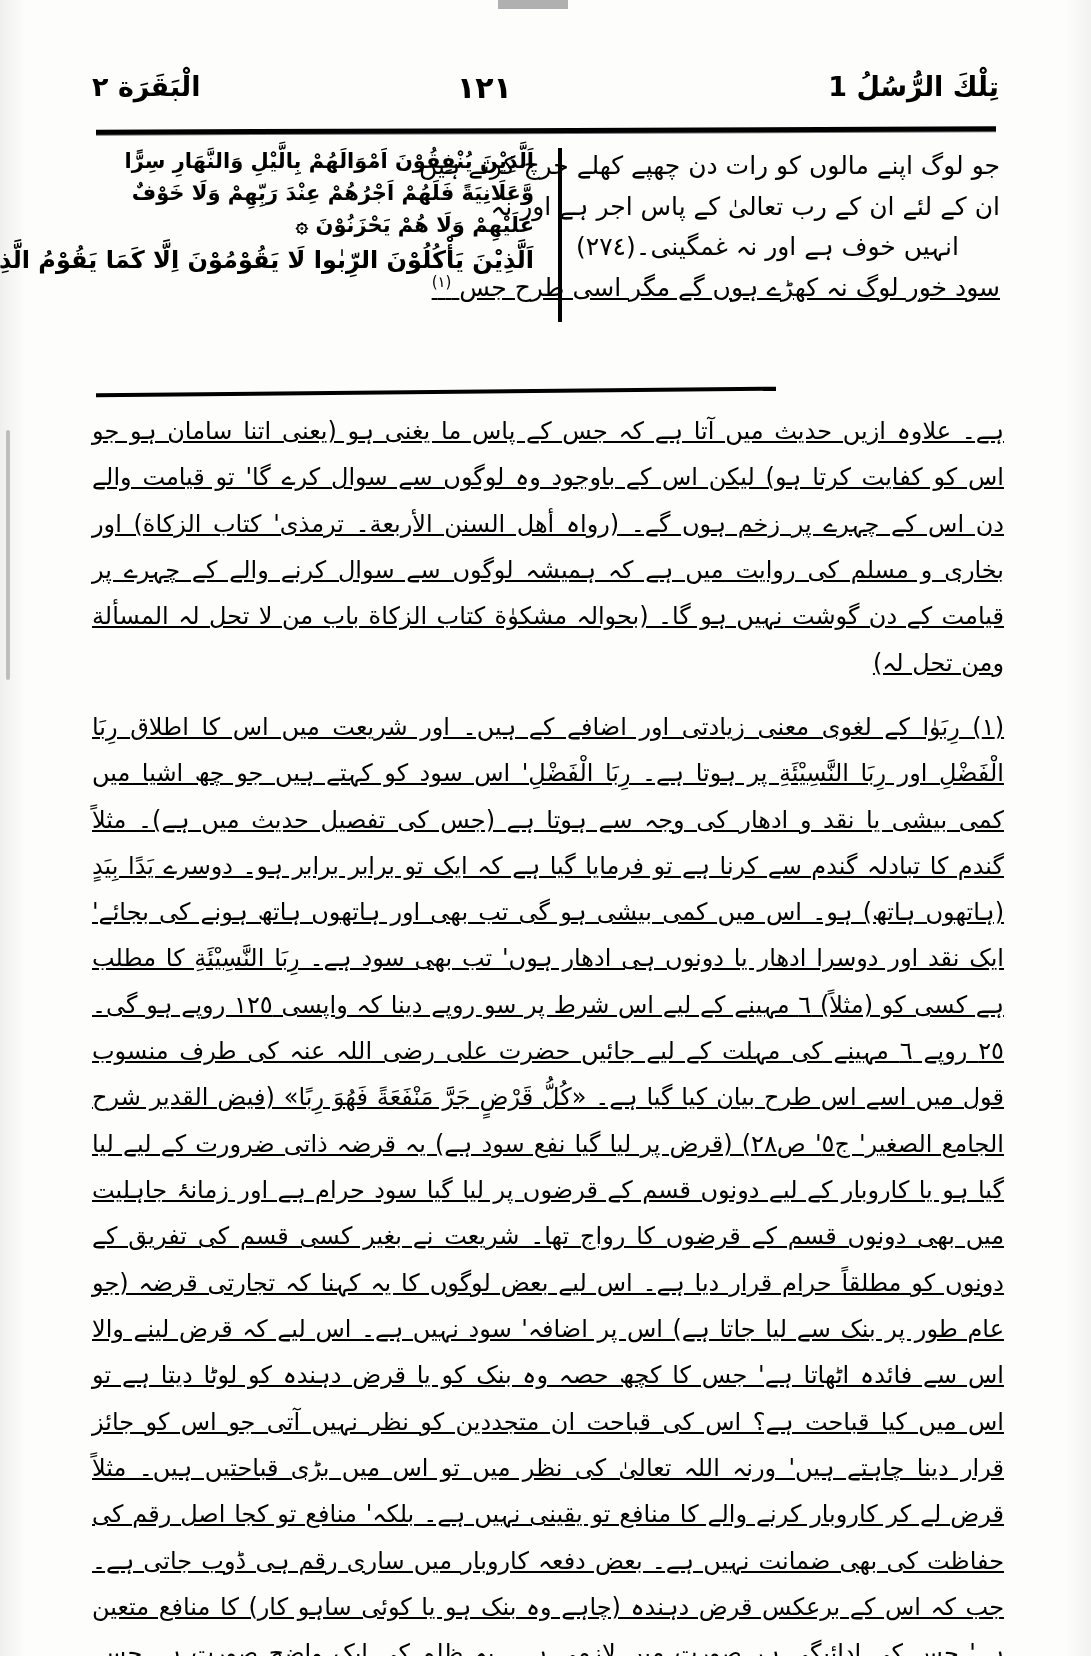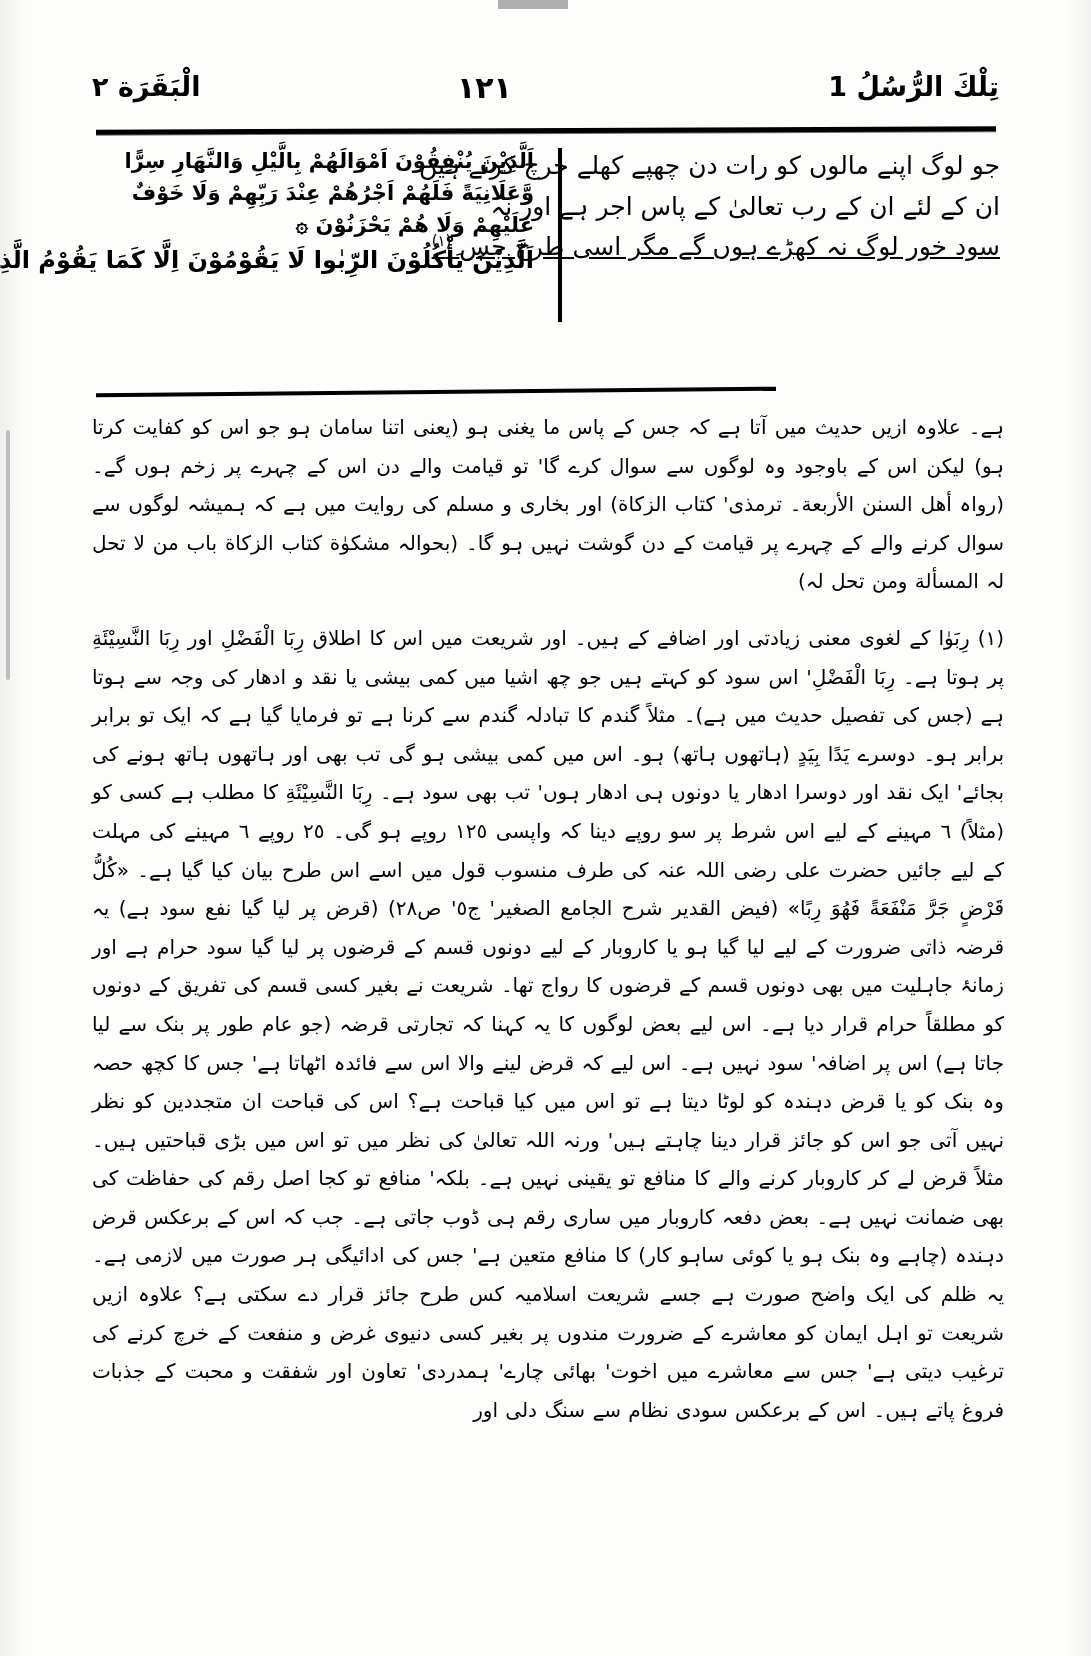--- a/index.html
+++ b/index.html
@@ -175,27 +175,28 @@
   .body {
     position: absolute;
     top: 408px;
     left: 92px;
     width: 912px;
     direction: rtl;
     text-align: justify;
   }
   .para {
     font-family: "DejaVu Sans", sans-serif;
-    font-size: 20px;
+    font-size: 24px;
     line-height: 1.93;
     margin: 0 0 10px 0;
     text-align: justify;
     text-align-last: right;
     direction: rtl;
     word-spacing: 1px;
+    text-decoration: underline;
   }
   .para.p-footnote { margin-top: 18px; }
 </style>
 </head>
 <body>
 
 <div class="page">
 
   <div class="scan-edge-left"></div>
   <div class="scan-edge-right"></div>
@@ -216,20 +217,21 @@
       <div class="ar-line l2">وَّعَلَانِيَةً فَلَهُمْ اَجْرُهُمْ عِنْدَ رَبِّهِمْ وَلَا خَوْفٌ</div>
       <div class="ar-line l3">عَلَيْهِمْ وَلَا هُمْ يَحْزَنُوْنَ ۞</div>
       <div class="ar-line l4">اَلَّذِيْنَ يَأْكُلُوْنَ الرِّبٰوا لَا يَقُوْمُوْنَ اِلَّا كَمَا يَقُوْمُ الَّذِيْ</div>
     </div>
 
     <div class="verse-divider"></div>
 
     <div class="verse-urdu">
       <div class="ur-line u1">جو لوگ اپنے مالوں کو رات دن چھپے کھلے خرچ کرتے ہیں</div>
       <div class="ur-line u2">ان کے لئے ان کے رب تعالیٰ کے پاس اجر ہے اور نہ</div>
+      <div class="ur-line u3">انہیں خوف ہے اور نہ غمگینی۔(٢٧٤)</div>
       <div class="ur-line u4">
         <span>سود خور لوگ نہ کھڑے ہوں گے مگر اسی طرح جس</span>
         <sup class="fn">(١)</sup>
       </div>
     </div>
 
   </div>
 
   <div class="body-rule"></div>
 

